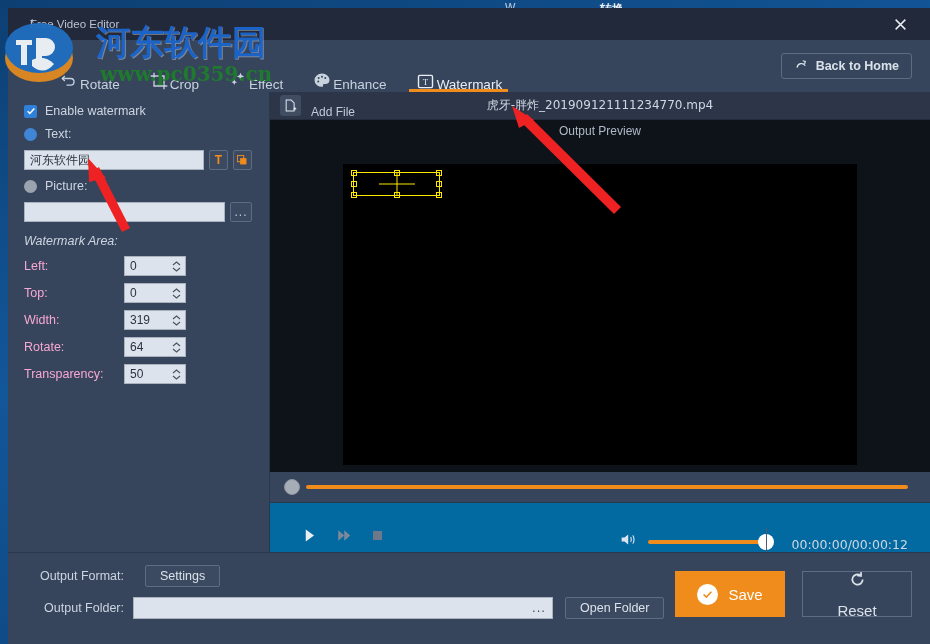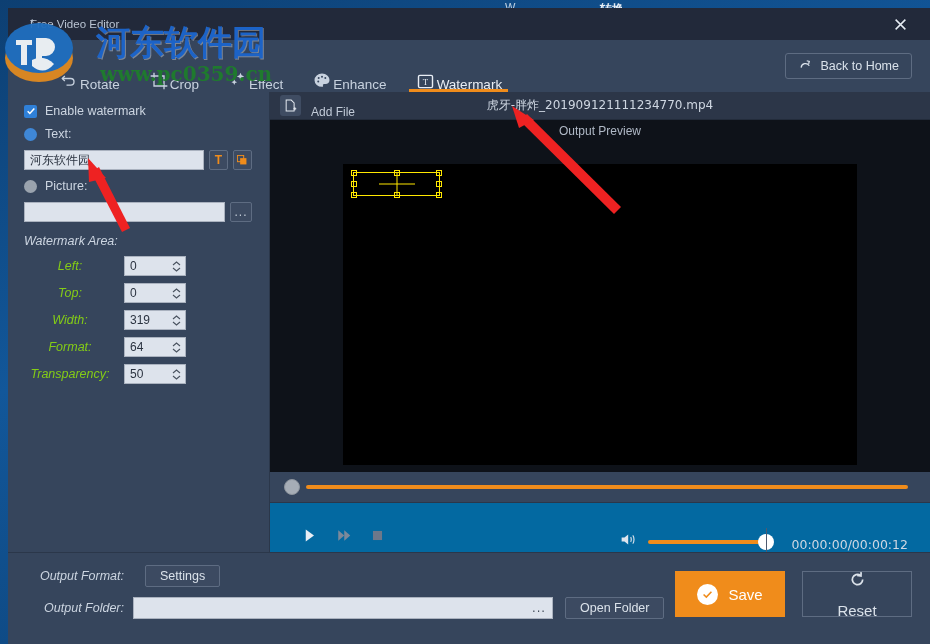--- a/index.html
+++ b/index.html
@@ -72,21 +72,21 @@
     content:''; position:absolute; left:8px; right:8px; bottom:0;
     height: 3px; background: #f08c1b;
   }
   .tool .ic { width: 22px; height: 22px; display:flex; align-items:center; justify-content:center; }
   .btn-home {
     position: absolute; right: 18px; top: 50%; transform: translateY(-50%);
     height: 26px; padding: 0 12px;
     border: 1px solid #5e6c82; border-radius: 3px;
     color: #d9e1ea; font-size: 12.5px;
     display: flex; align-items: center; gap: 7px;
-    background: transparent; cursor: pointer;
+    background: transparent; cursor: pointer; font-weight: bold;
   }
 
   
   .body { flex: 1; display: flex; min-height: 0; }
 
   
   .lpanel {
     width: 262px; background: #36455c; flex: none;
     padding: 12px 14px 0 16px;
     border-right: 1px solid #2b374a;
@@ -129,22 +129,22 @@
     border: 1px solid #5e6c82; border-radius: 2px;
     background: #3c4a61; color: #c3ccd8;
     font-size: 12px; letter-spacing: 1px;
     display:flex; align-items:center; justify-content:center;
     cursor:pointer; flex:none;
   }
 
   .area-title { color: #ccd5e1; font-size: 12.5px; margin: 12px 0 8px 0; font-style: italic; }
   .sprow { display:flex; align-items:center; margin-bottom: 7px; }
   .sprow .name {
-    width: 92px; text-align: center; margin-right: 8px;
-    color: #84cc16; font-size: 12.5px; font-style: italic;
+    width: 92px; text-align: left; margin-right: 8px;
+    color: #f9a8d4; font-size: 12.5px;
   }
   .spin {
     width: 62px; height: 20px; background: #dde3ec;
     border: 1px solid #aab2bf; display: flex; align-items: center;
     position: relative; padding-left: 5px;
     color: #2b3340; font-size: 12px;
   }
   .spin .arrows {
     position: absolute; right: 4px; top: 0; bottom: 0;
     display: flex; flex-direction: column; justify-content: center; gap:1px;
@@ -209,21 +209,21 @@
   .vsep { position:absolute; left:496px; width:1px; height:24px; background:#4d5a70; }
   .time { position:absolute; right:22px; color:#cfd7e2; font-size:12.5px; font-family:"DejaVu Sans", sans-serif;}
 
   
   .footer {
     height: 92px; background: #36455c; flex:none;
     border-top: 1px solid #2b374a;
     position: relative; padding: 12px 0 0 16px;
   }
   .frow { display:flex; align-items:center; margin-bottom: 10px; }
-  .frow .flabel { width:100px; text-align:right; margin-right:9px; color:#ccd5e1; font-size:12.5px;font-style:italic; }
+  .frow .flabel { width:100px; text-align:right; margin-right:9px; color:#ccd5e1; font-size:12.5px; }
   .fselect {
     width: 420px; height: 22px; background:#dde3ec; border:1px solid #aab2bf;
     display:flex; align-items:center; padding:0 6px; gap:7px;
     color:#2b3340; font-size:12px; cursor:pointer; position:relative;
   }
   .fselect .chev { position:absolute; right:7px; top:4px; }
   .fpath {
     width: 420px; height: 22px; background:#dde3ec; border:1px solid #aab2bf;
     display:flex; align-items:center; padding:0 6px;
     color:#2b3340; font-size:11.5px; position:relative;
@@ -429,21 +429,21 @@
                 <path d="M1 4 L4.5 1 L8 4" stroke="#49525f" stroke-width="1.1" fill="none"></path>
               </svg>
             <svg viewBox="0 0 9 5" width="9" height="5">
                 <path d="M1 1 L4.5 4 L8 1" stroke="#49525f" stroke-width="1.1" fill="none"></path>
               </svg>
           </span>
         </div>
       </div>
 
       <div class="sprow">
-        <span class="name">Format:</span>
+        <span class="name">Rotate:</span>
         <div class="spin">
           <span>64</span>
           <span class="arrows">
             <svg viewBox="0 0 9 5" width="9" height="5">
                 <path d="M1 4 L4.5 1 L8 4" stroke="#49525f" stroke-width="1.1" fill="none"></path>
               </svg>
             <svg viewBox="0 0 9 5" width="9" height="5">
                 <path d="M1 1 L4.5 4 L8 1" stroke="#49525f" stroke-width="1.1" fill="none"></path>
               </svg>
           </span>

